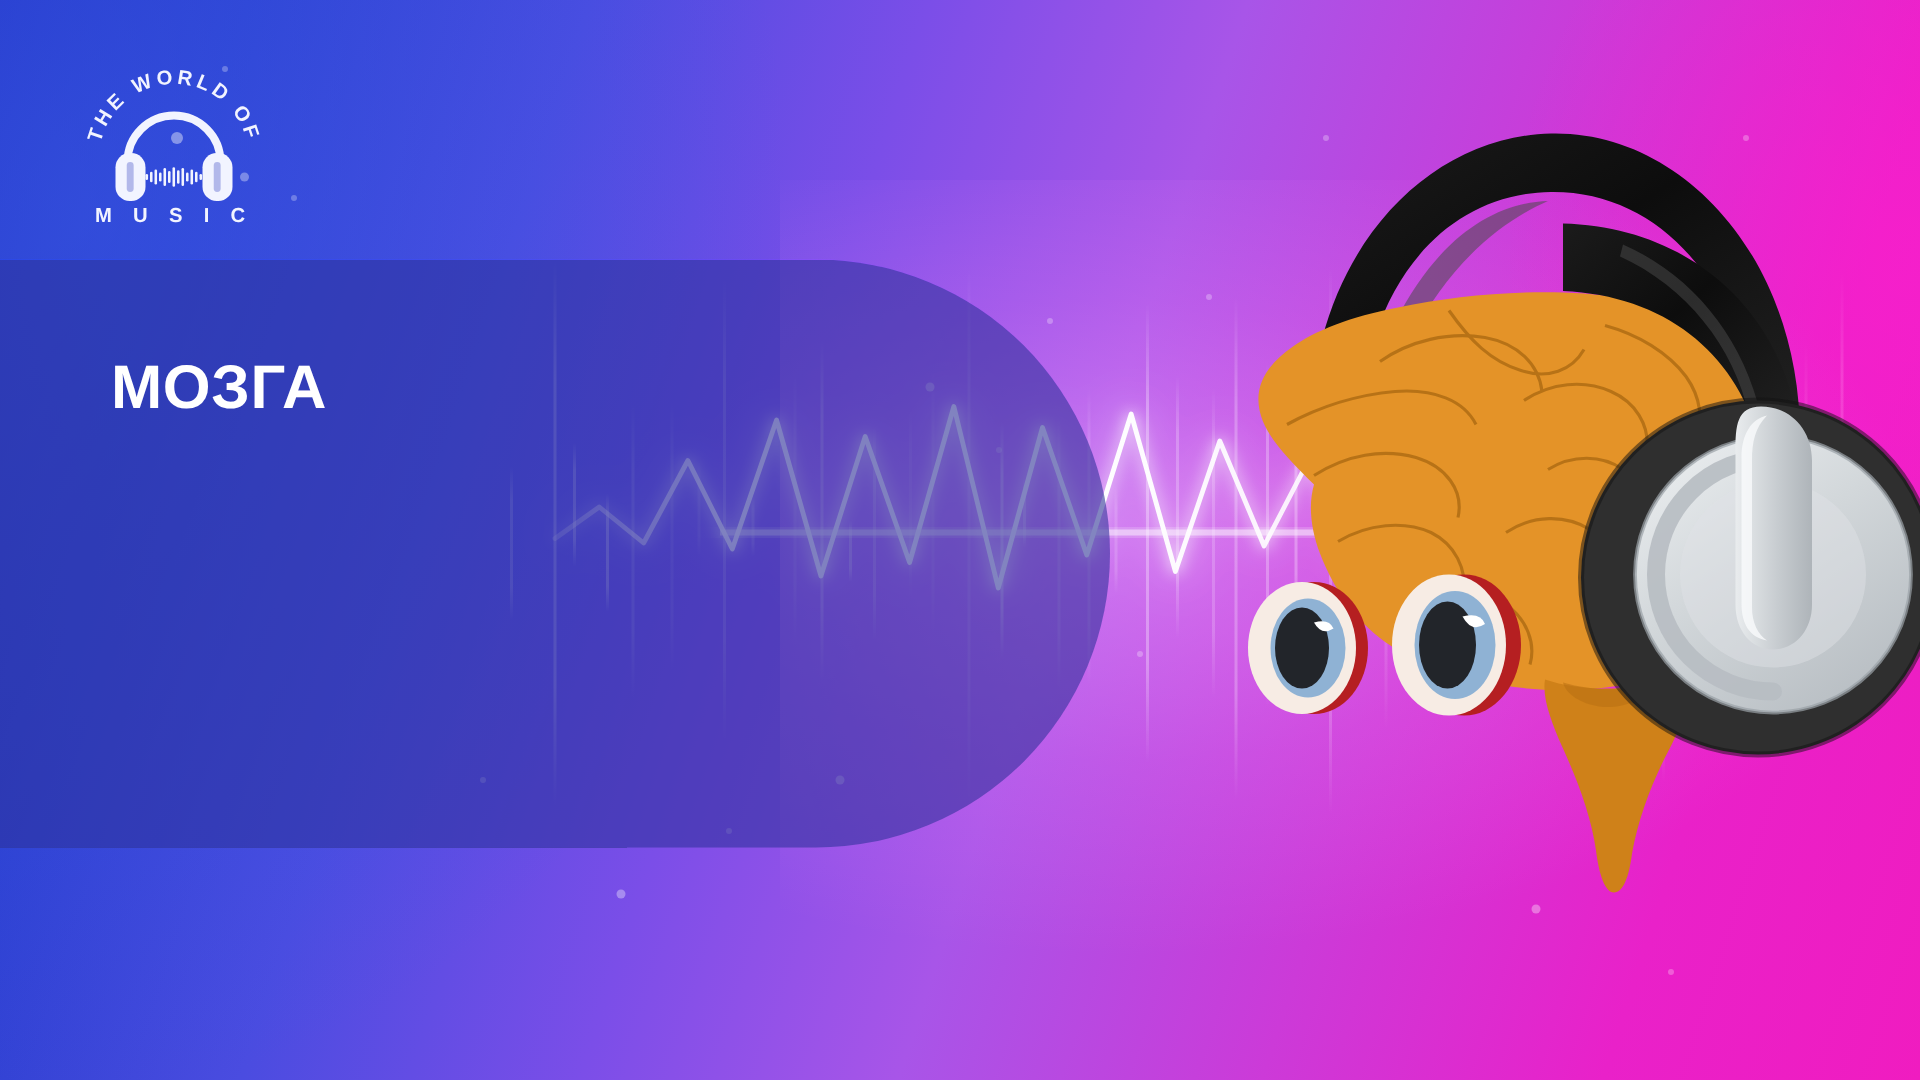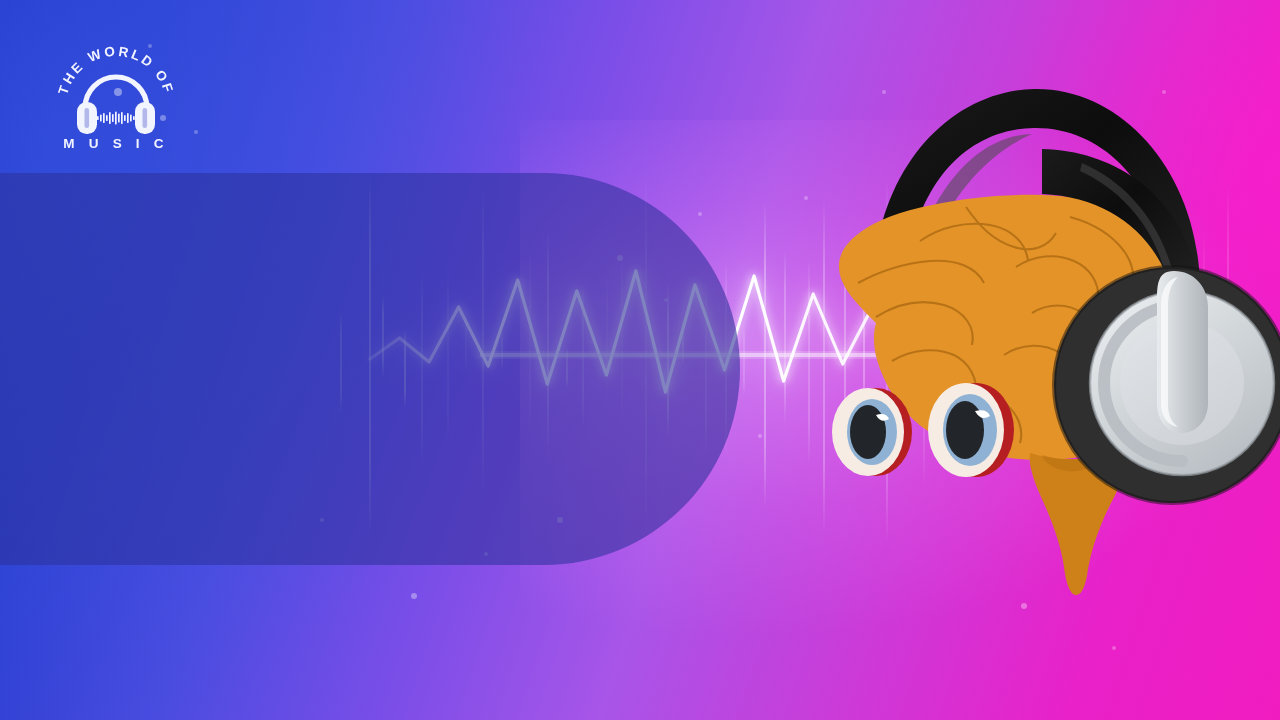--- a/index.html
+++ b/index.html
@@ -230,20 +230,21 @@
       <g class="wave-core">
         <polyline id="wave-path" fill="none" stroke="url(#wgrad)" stroke-width="3.2" stroke-linejoin="round" stroke-linecap="round" points="40.0,209.0 69.5,188.0 99.1,212.0 128.6,157.0 158.2,216.0 187.7,130.0 217.3,234.0 246.8,141.0 276.4,225.0 305.9,121.0 335.5,242.0 365.0,135.0 394.5,220.0 424.1,126.0 453.6,231.0 483.2,144.0 512.7,214.0 542.3,157.0 571.8,223.0 601.4,173.0 630.9,210.0 660.5,191.0 690.0,208.0"></polyline>
       </g>
 
       <rect x="150" y="203" width="470" height="4" fill="#fff" opacity=".55" filter="url(#waveGlow)"></rect>
     </svg>
   </div>
 
   <div class="panel">
     <div class="panel-content">
+      <div class="title-line-2">МОЗГА</div>
     </div>
   </div>
 
   <div class="logo">
     <svg viewBox="0 0 128 128" aria-hidden="true">
       <defs>
         <path id="arcPath" d="M 14,84 A 50,50 0 0 1 114,84" fill="none"></path>
       </defs>
 
       <text font-family="Liberation Sans, sans-serif" font-size="13.5" font-weight="700" letter-spacing="2.6" fill="#f2f4ff">

